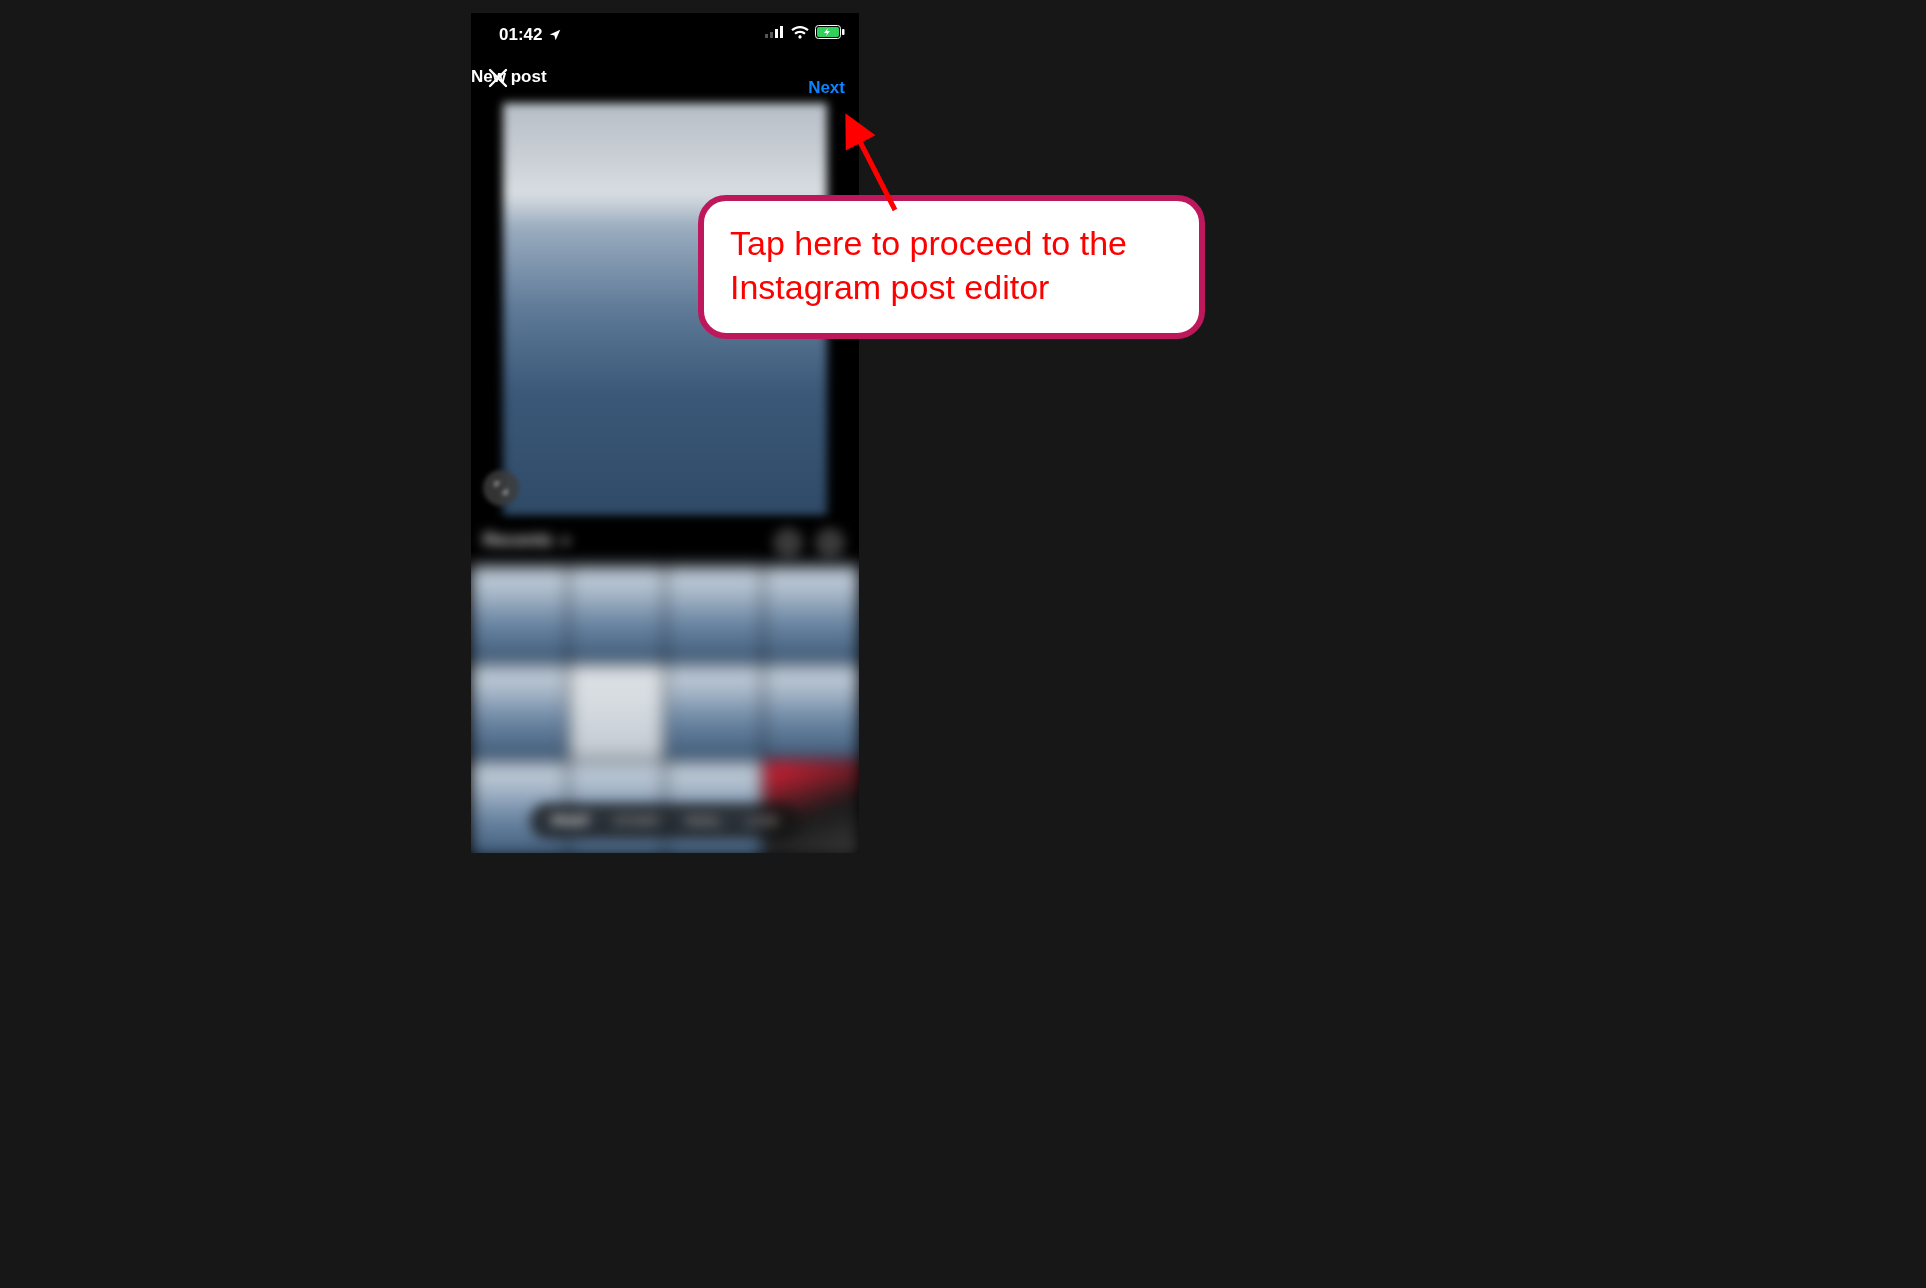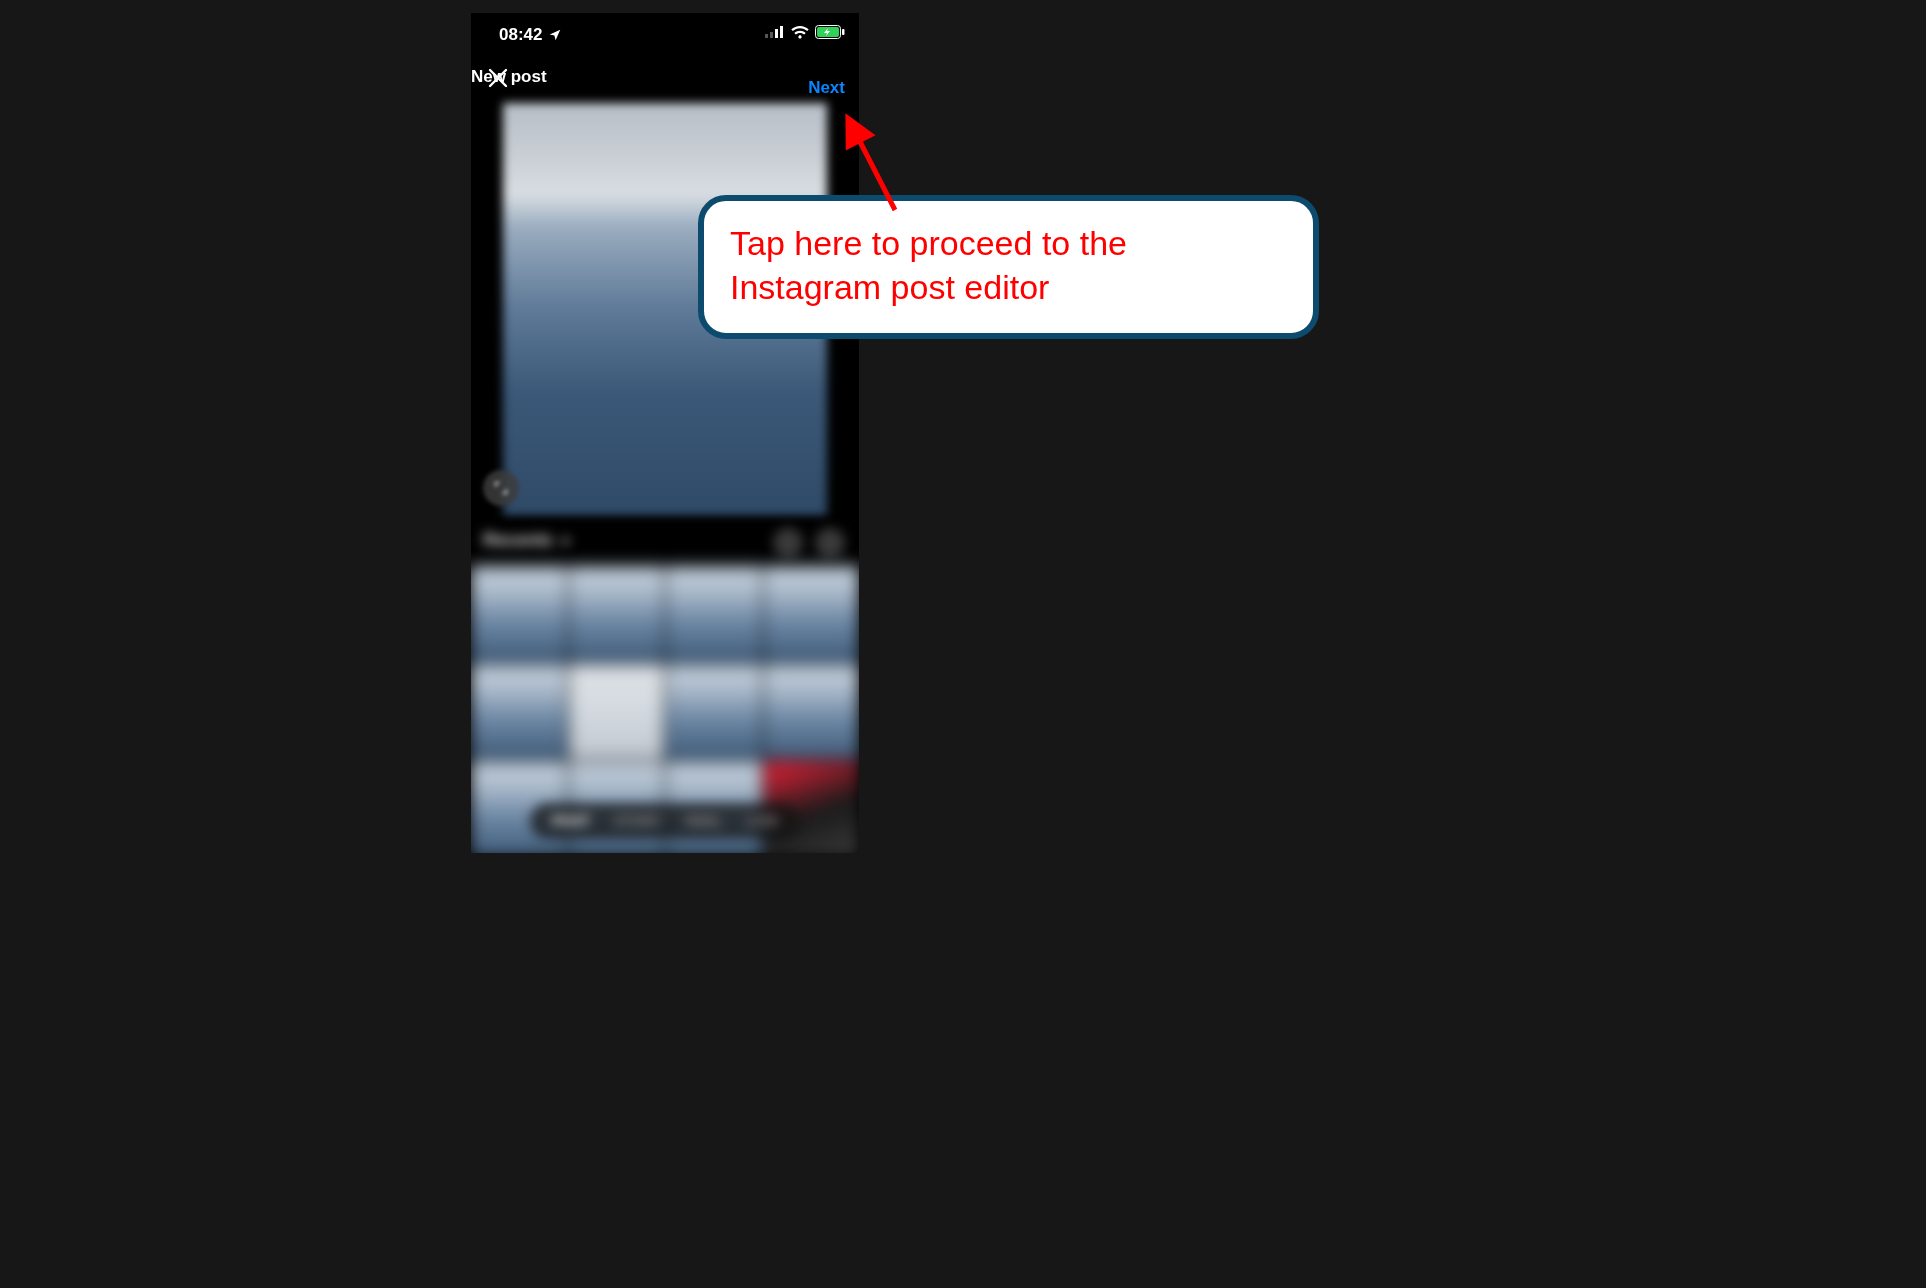--- a/index.html
+++ b/index.html
@@ -31,34 +31,34 @@
   
   .grid{position:relative;width:388px;display:grid;grid-template-columns:repeat(4,1fr);gap:2px;filter:blur(8px);}
   .cell{aspect-ratio:1/1;background:linear-gradient(180deg,#b7c4d2 20%,#6a85a2 60%,#3f5b79 100%);}
   .cell.c2{background:linear-gradient(180deg,#d9dee3 30%,#cbd2d9 70%,#bfc7cf 100%);}
   .cell.c3{background:linear-gradient(160deg,#c62033 10%,#1a1a1a 55%,#3b3b3b 100%);}
   
   .pill{position:absolute;left:50%;transform:translateX(-50%);bottom:14px;display:flex;gap:24px;background:rgba(20,20,20,.75);border-radius:22px;padding:10px 22px;filter:blur(6px);}
   .pill span{color:#888;font-size:14px;font-weight:700;text-transform:uppercase;}
   .pill span.active{color:#fff;}
   
-  .anno{position:absolute;left:698px;top:195px;width:621px;background:#fff;border:6px solid #0c4a6e;border-radius:28px;padding:20px 26px 24px 26px;box-sizing:border-box;}
+  .anno{position:absolute;left:698px;top:195px;width:507px;background:#fff;border:6px solid #be185d;border-radius:28px;padding:20px 26px 24px 26px;box-sizing:border-box;}
   .anno .txt{color:#ff0000;font-size:34px;line-height:1.3;font-family:"Avenir Next","Avenir","Segoe UI",Helvetica,Arial,sans-serif;font-weight:400;}
   
   .arrow{position:absolute;left:840px;top:110px;pointer-events:none;}
 </style>
 </head>
 <body>
 <div class="stage">
 
   <div class="phone">
 
     <div class="statusbar">
       <div class="time">
-        <span>08:42</span>
+        <span>01:42</span>
         <svg width="14" height="14" viewBox="0 0 24 24">
             <path fill="#fff" d="M3 11l18-8-8 18-2-8-8-2z"></path>
           </svg>
       </div>
       <div class="right">
         <svg width="20" height="12" viewBox="0 0 20 12">
           <rect x="0" y="8" width="3" height="4" fill="#555"></rect>
             <rect x="5" y="6" width="3" height="6" fill="#555"></rect>
           <rect x="10" y="3" width="3" height="9" fill="#fff"></rect>
             <rect x="15" y="0" width="3" height="12" fill="#fff"></rect>

